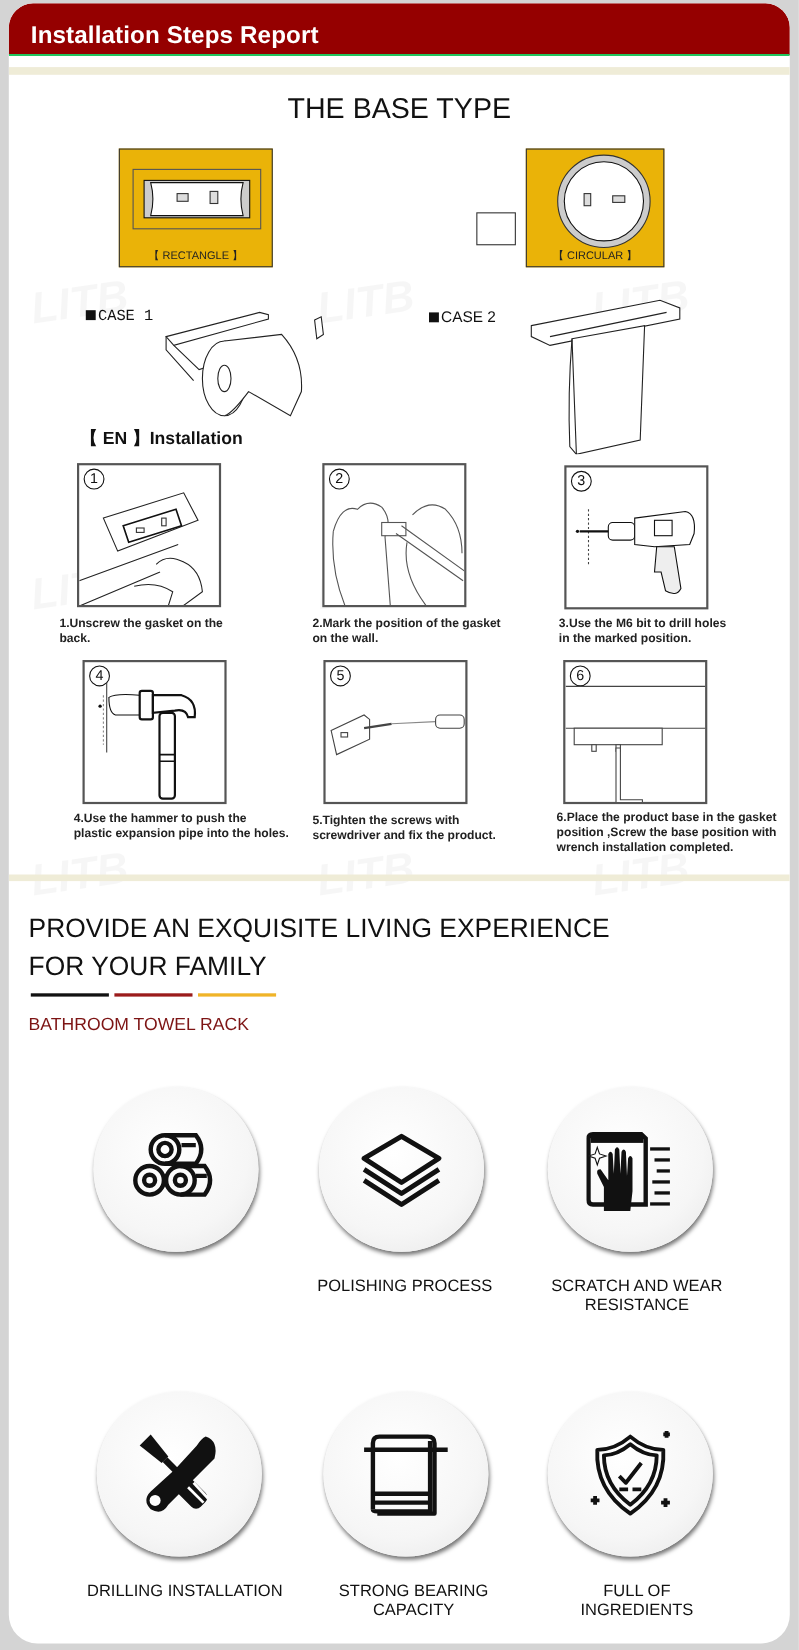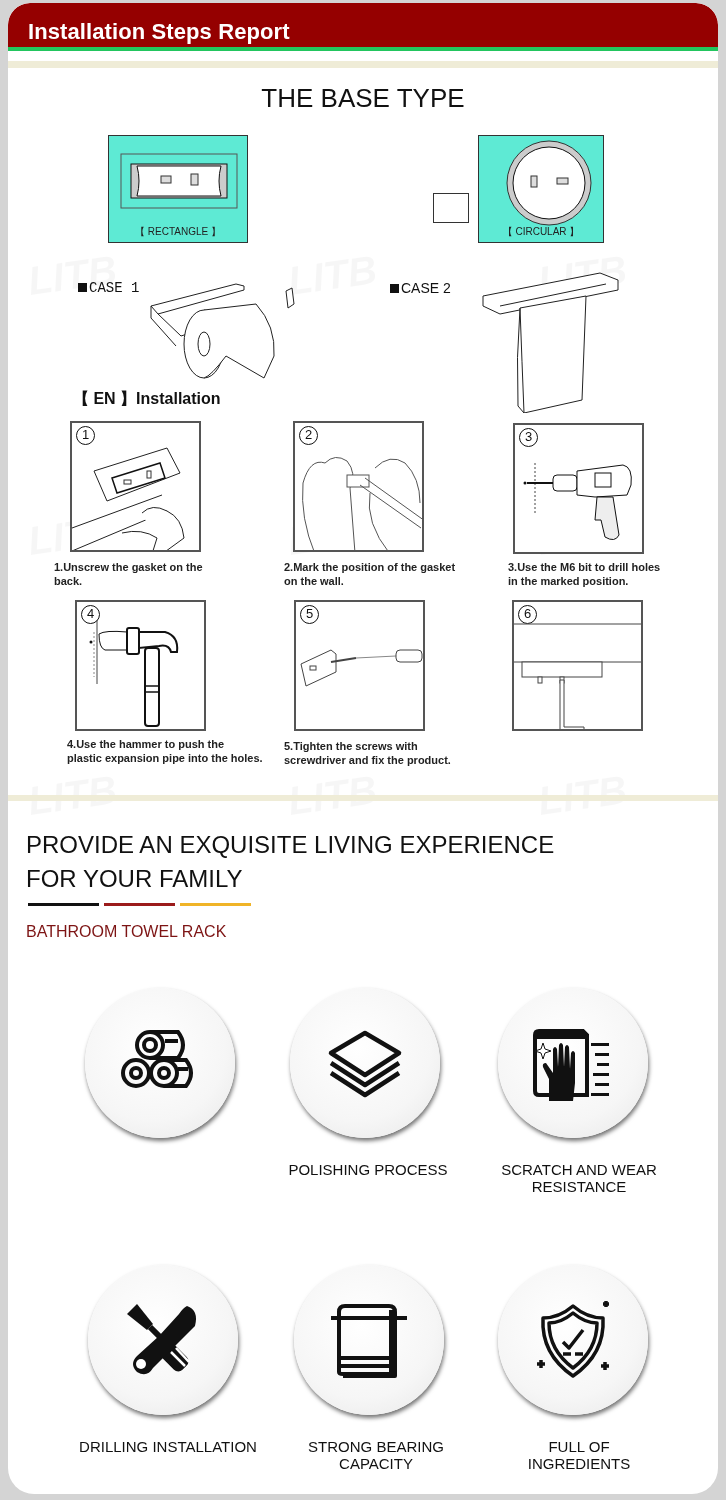--- a/index.html
+++ b/index.html
@@ -5,33 +5,33 @@
   * { box-sizing: border-box; margin: 0; padding: 0; }
   html, body { width: 726px; height: 1500px; background: #d4d4d4; overflow: hidden; }
   body { font-family: "Liberation Sans", "DejaVu Sans", sans-serif; color: #111; position: relative; }
   .page {
     position: absolute; left: 8px; top: 3px; width: 710px; height: 1491px;
     background: #fff; border-radius: 22px 22px 26px 26px; overflow: hidden;
   }
   .header {
     position: absolute; left: 0; top: 0; width: 710px; height: 48px;
     background: #950000; border-radius: 22px 22px 0 0;
-    border-bottom: 4px solid #22c55e;
+    border-bottom: 2px solid #22c55e;
   }
   .header-title {
     position: absolute; left: 20px; top: 16px; color: #fff;
     font-size: 22px; font-weight: bold; letter-spacing: 0.1px;
   }
   .cream-band { position: absolute; left: 0; width: 710px; height: 7px; background: #efecd7; }
   .section-title {
     position: absolute; left: 0; width: 710px; text-align: center;
     font-size: 26px; font-weight: normal; color: #111; top: 80px;
   }
   .base-box {
-    position: absolute; top: 132px; height: 108px; border: 1.5px solid #333; background: #5eead4;
+    position: absolute; top: 132px; height: 108px; border: 1.5px solid #333; background: #eab308;
   }
   .base-caption {
     position: absolute; bottom: 3px; left: 0; right: 0; text-align: center;
     font-size: 10px; color: #222;
   }
   .case-label { position: absolute; font-size: 14px; color: #111; }
   .case-label .sq { display: inline-block; width: 9px; height: 9px; background: #111; margin-right: 2px; }
   .install-title { position: absolute; left: 65px; top: 386px; font-size: 16px; font-weight: bold; color: #111; }
   .step-box {
     position: absolute; width: 131px; height: 131px; border: 2px solid #555; background: #fff; overflow: hidden;
@@ -217,20 +217,25 @@
   <div class="step-box" style="left:504px;top:597px;">
     <div class="step-num">6</div>
     <svg width="131" height="131" viewBox="0 0 131 131" style="position:absolute;left:0;top:0;">
       <line x1="0" y1="22" x2="131" y2="22" stroke="#444"></line>
       <line x1="0" y1="60" x2="131" y2="60" stroke="#444"></line>
       <rect x="8" y="60" width="80" height="15" fill="#fff" stroke="#444"></rect>
       <rect x="24" y="75" width="4" height="6" fill="#fff" stroke="#444"></rect>
       <rect x="46" y="75" width="4" height="6" fill="#fff" stroke="#444"></rect>
       <path d="M46 78 L50 78 L50 125 L70 125 L70 128 L46 128 Z" fill="#fff" stroke="#444"></path>
     </svg>
+  </div>
+  <div class="step-caption" style="left:498px;top:733px;">
+    <div>6.Place the product base in the gasket</div>
+      <div> position ,Screw the base position with</div>
+      <div>wrench installation completed.</div>
   </div>
 
   <div class="cream-band" style="top:792px;height:6px;"></div>
 
   <div class="hero-title">
     <div>PROVIDE AN EXQUISITE LIVING EXPERIENCE</div>
     <div>FOR YOUR FAMILY</div>
   </div>
   <div class="bar" style="left:20px;background:#111;"></div>
   <div class="bar" style="left:96px;background:#9b1b1b;"></div>

